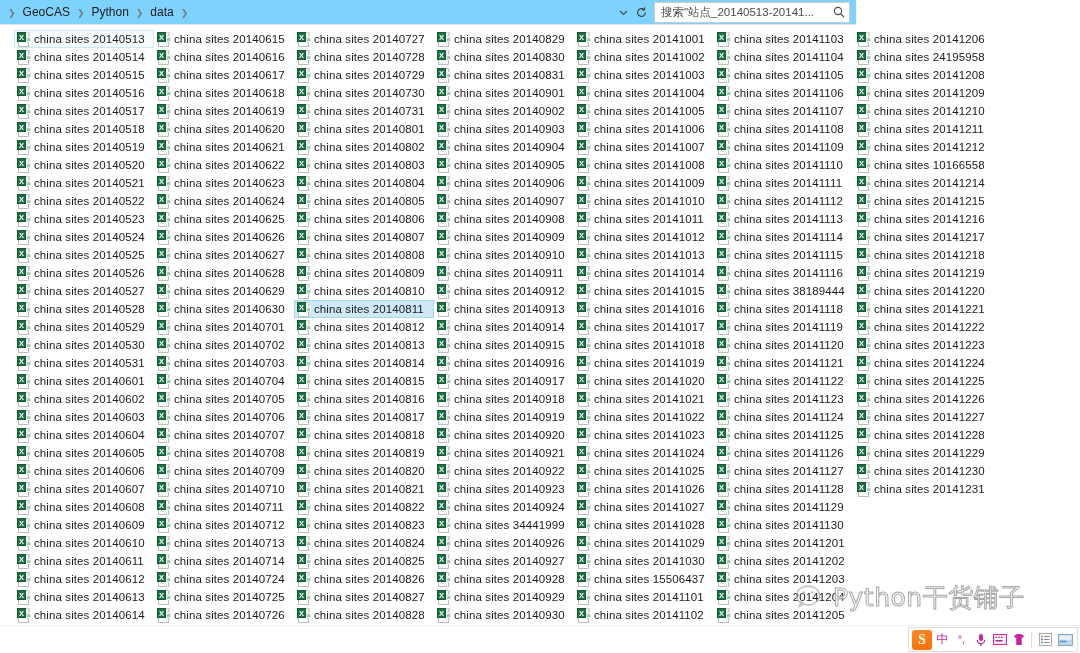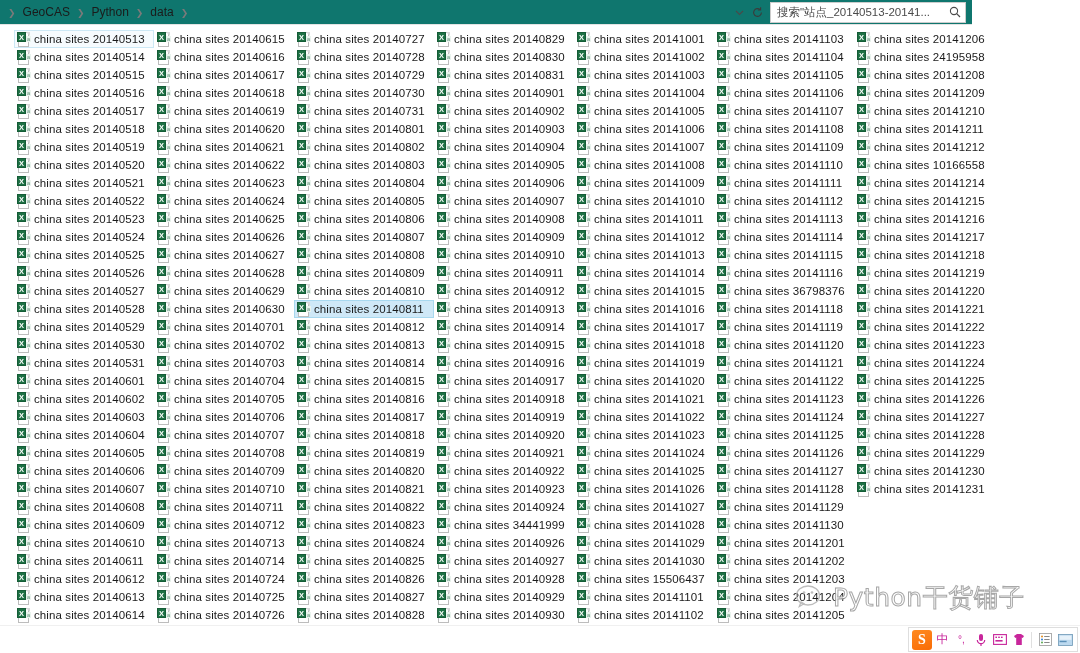--- a/index.html
+++ b/index.html
@@ -16,22 +16,22 @@
     position: relative;
     width: 1080px;
     height: 653px;
     background: #ffffff;
   }
 
   
   .addressbar {
     position: absolute;
     left: 0; top: 0;
-    width: 972px; height: 25px;
-    background: #0f766e;
+    width: 856px; height: 25px;
+    background: #7dd3fc;
     display: flex;
     align-items: center;
     border-bottom: 1px solid #e3e3e3;
   }
 
   .crumbs {
     display: flex;
     align-items: center;
     padding-left: 5px;
     flex: 0 0 auto;
@@ -1924,21 +1924,21 @@
             </span>
             <span class="fname">china sites 20141116</span>
           </div>
           <div class="fileitem">
             <span class="xicon">
               <span class="page"></span>
               <span class="fold"></span>
               <span class="badge">X</span>
               <span class="sub">a</span>
             </span>
-            <span class="fname">china sites 36798376</span>
+            <span class="fname">china sites 38189444</span>
           </div>
           <div class="fileitem">
             <span class="xicon">
               <span class="page"></span>
               <span class="fold"></span>
               <span class="badge">X</span>
               <span class="sub">a</span>
             </span>
             <span class="fname">china sites 20141118</span>
           </div>

